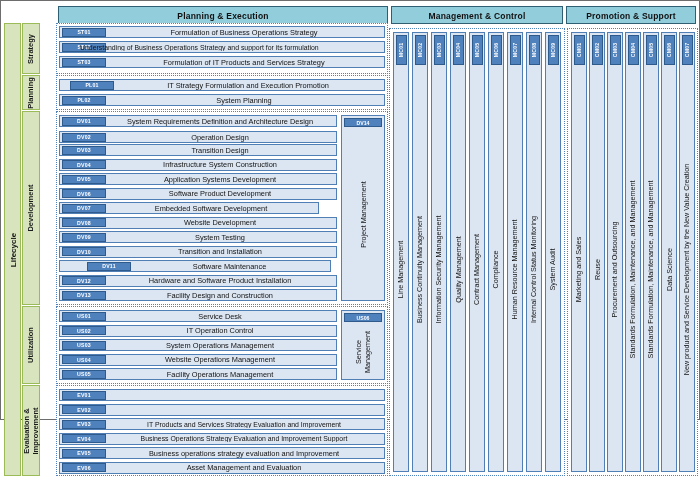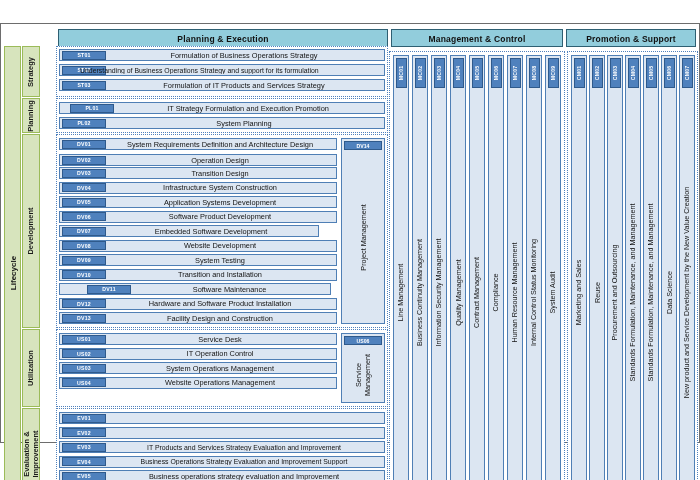--- a/index.html
+++ b/index.html
@@ -1,21 +1,21 @@
 <!DOCTYPE html>
 <html><head>
 <meta charset="utf-8">
 <style>
   html,body{margin:0;padding:0;background:#ffffff;}
   body{
     width:700px;height:480px;position:relative;overflow:hidden;
     font-family:"Liberation Sans","DejaVu Sans",sans-serif;
     color:#111;
   }
-  .frame{position:absolute;left:0;top:0;width:700px;height:420px;border:1px solid #6d6d6d;box-sizing:border-box;margin-top:23px;}
+  .frame{position:absolute;left:0;top:0;width:700px;height:420px;border:1px solid #6d6d6d;box-sizing:border-box;}
 
   
   .hdr{
     position:absolute;height:18px;line-height:18px;text-align:center;
     background:#92cddc;border:1px solid #2e5f72;box-sizing:border-box;
     font-size:8.5px;font-weight:bold;color:#111;letter-spacing:.2px;
   }
   #hdr-plan{left:57px;top:5px;width:330px;}
   #hdr-mgmt{left:390px;top:5px;width:172px;}
   #hdr-prom{left:565px;top:5px;width:130px;}
@@ -244,20 +244,24 @@
       <div class="txt">IT Operation Control</div>
     </div>
     <div class="row" style="top:46.5px;right:50px;">
       <div class="code">US04</div>
       <div class="txt">Website Operations Management</div>
     </div>
     <div class="row" style="top:32px; right:50px;">
       <div class="code">US03</div>
       <div class="txt">System Operations Management</div>
     </div>
+    <div class="row" style="top:61px; right:50px;">
+      <div class="code">US05</div>
+      <div class="txt">Facility Operations Management</div>
+    </div>
 
     <div class="vblock" style="right:2px;top:3px;width:44px;height:70px;">
       <div class="vcode">US06</div>
       <div class="vtxt two">
         <span>Service Management</span>
       </div>
     </div>
   </div>
 
   <div class="grp" style="top:384px;height:91px;">

